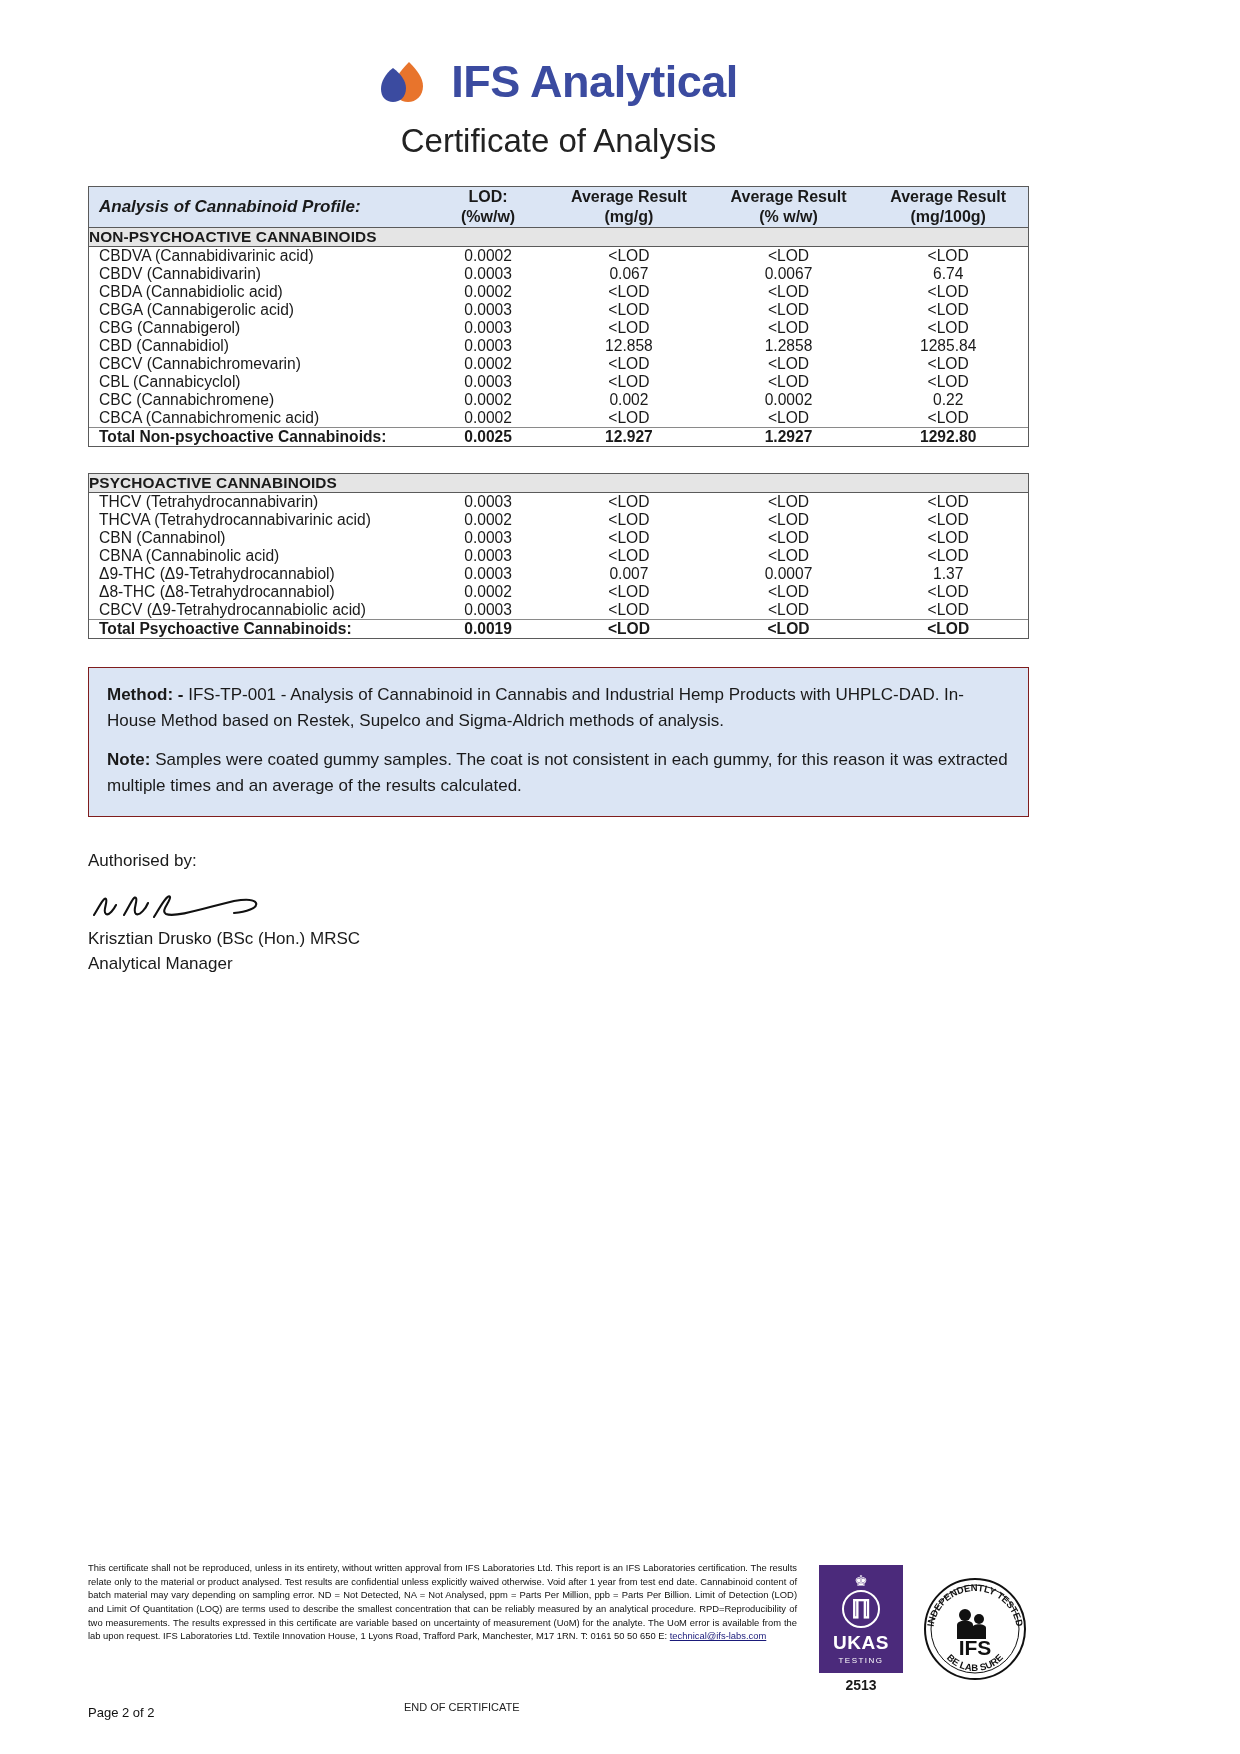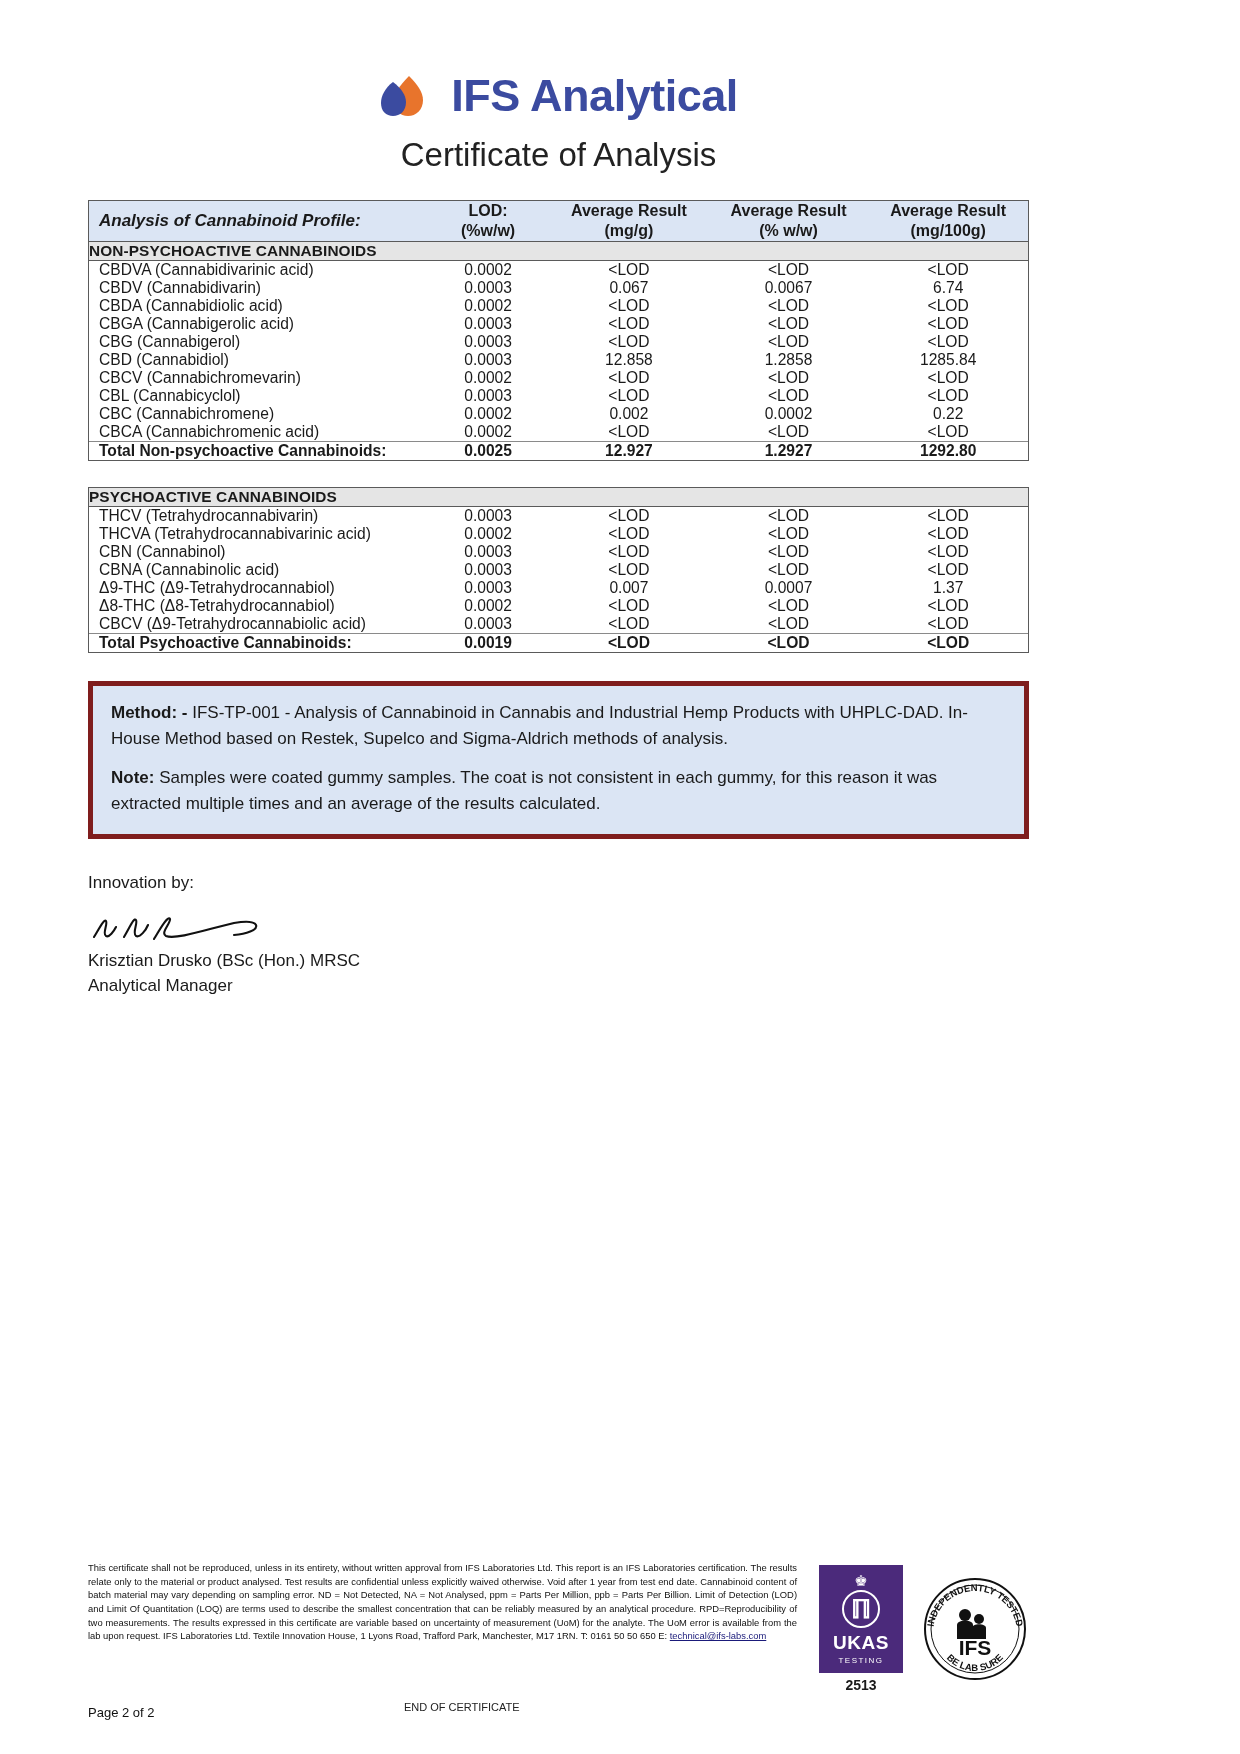--- a/index.html
+++ b/index.html
@@ -10,21 +10,21 @@
   body {
     width: 1240px;
     height: 1754px;
     font-family: "Liberation Sans", sans-serif;
     color: #1a1a1a;
     position: relative;
   }
   .page {
     width: 1117px;
     height: 1754px;
-    padding: 50px 88px 0 88px;
+    padding: 36px 88px 0 88px;
     position: relative;
   }
   
   .brand {
     display: flex;
     align-items: center;
     justify-content: center;
     gap: 14px;
     margin-top: 22px;
   }
@@ -99,21 +99,21 @@
   .total-row td.num { text-align: center; }
   .col-name { width: 36%; }
   .col-lod  { width: 13%; }
   .col-a    { width: 17%; }
   .col-b    { width: 17%; }
   .col-c    { width: 17%; }
   
   .method-box {
     margin-top: 28px;
     background: #dbe5f4;
-    border: 5px solid #7f1d1d;
+    border: 1px solid #7f1d1d;
     padding: 14px 18px 18px 18px;
     font-size: 17px;
     line-height: 1.5;
   }
   .method-box p { margin: 0 0 14px 0; }
   .method-box p:last-child { margin-bottom: 0; }
   .method-box b { font-weight: bold; }
   
   .auth {
     margin-top: 34px;
@@ -406,21 +406,21 @@
   <div class="method-box">
     <p>
       <b>Method: -</b><span> IFS-TP-001 - Analysis of Cannabinoid in Cannabis and Industrial Hemp Products with UHPLC-DAD. In-House Method based on Restek, Supelco and Sigma-Aldrich methods of analysis.</span>
     </p>
     <p>
       <b>Note:</b><span> Samples were coated gummy samples. The coat is not consistent in each gummy, for this reason it was extracted multiple times and an average of the results calculated.</span>
     </p>
   </div>
 
   <div class="auth">
-    <div>Innovation by:</div>
+    <div>Authorised by:</div>
     <div class="sig">
       <svg width="210" height="44" viewBox="0 0 210 44">
         <path d="M6 34 C12 24, 16 16, 18 18 C20 21, 14 31, 18 33 C21 35, 26 28, 28 24 M36 34 C42 24, 46 14, 48 17 C50 20, 44 30, 48 33 C52 35, 58 27, 60 22 M66 36 C72 26, 80 12, 82 16 C83 20, 72 30, 78 33 C88 37, 120 26, 146 20 C158 18, 166 18, 168 22 C170 27, 158 31, 146 32" fill="none" stroke="#111" stroke-width="2.1" stroke-linecap="round"></path>
       </svg>
     </div>
     <div class="sig-line">Krisztian Drusko (BSc (Hon.) MRSC</div>
     <div class="sig-line">Analytical Manager</div>
   </div>
 
   <div class="footer">

